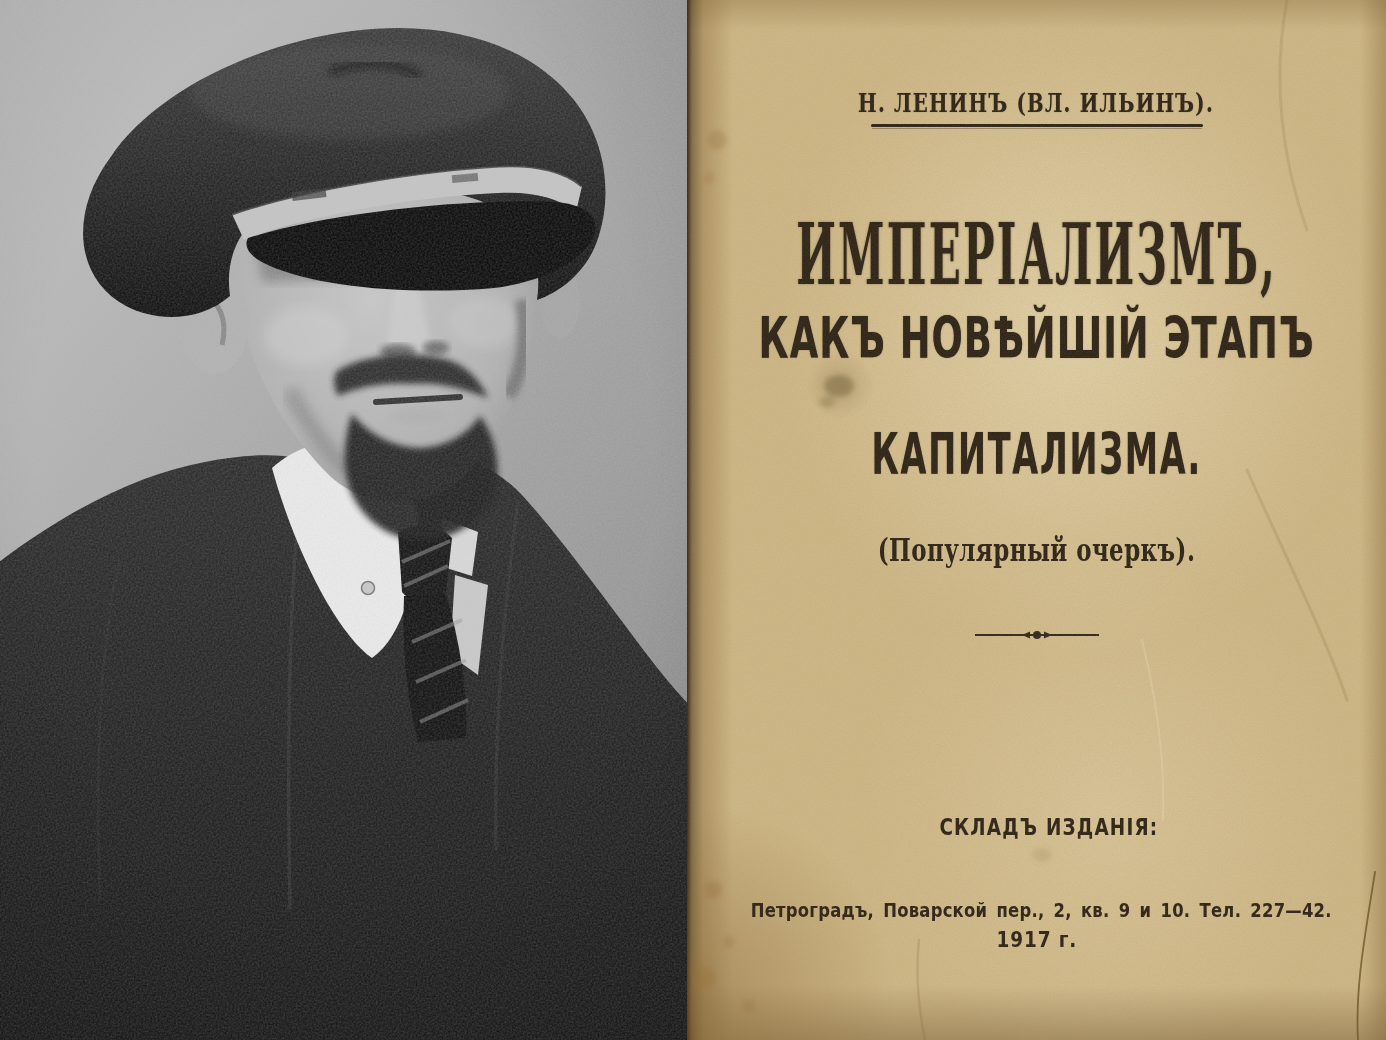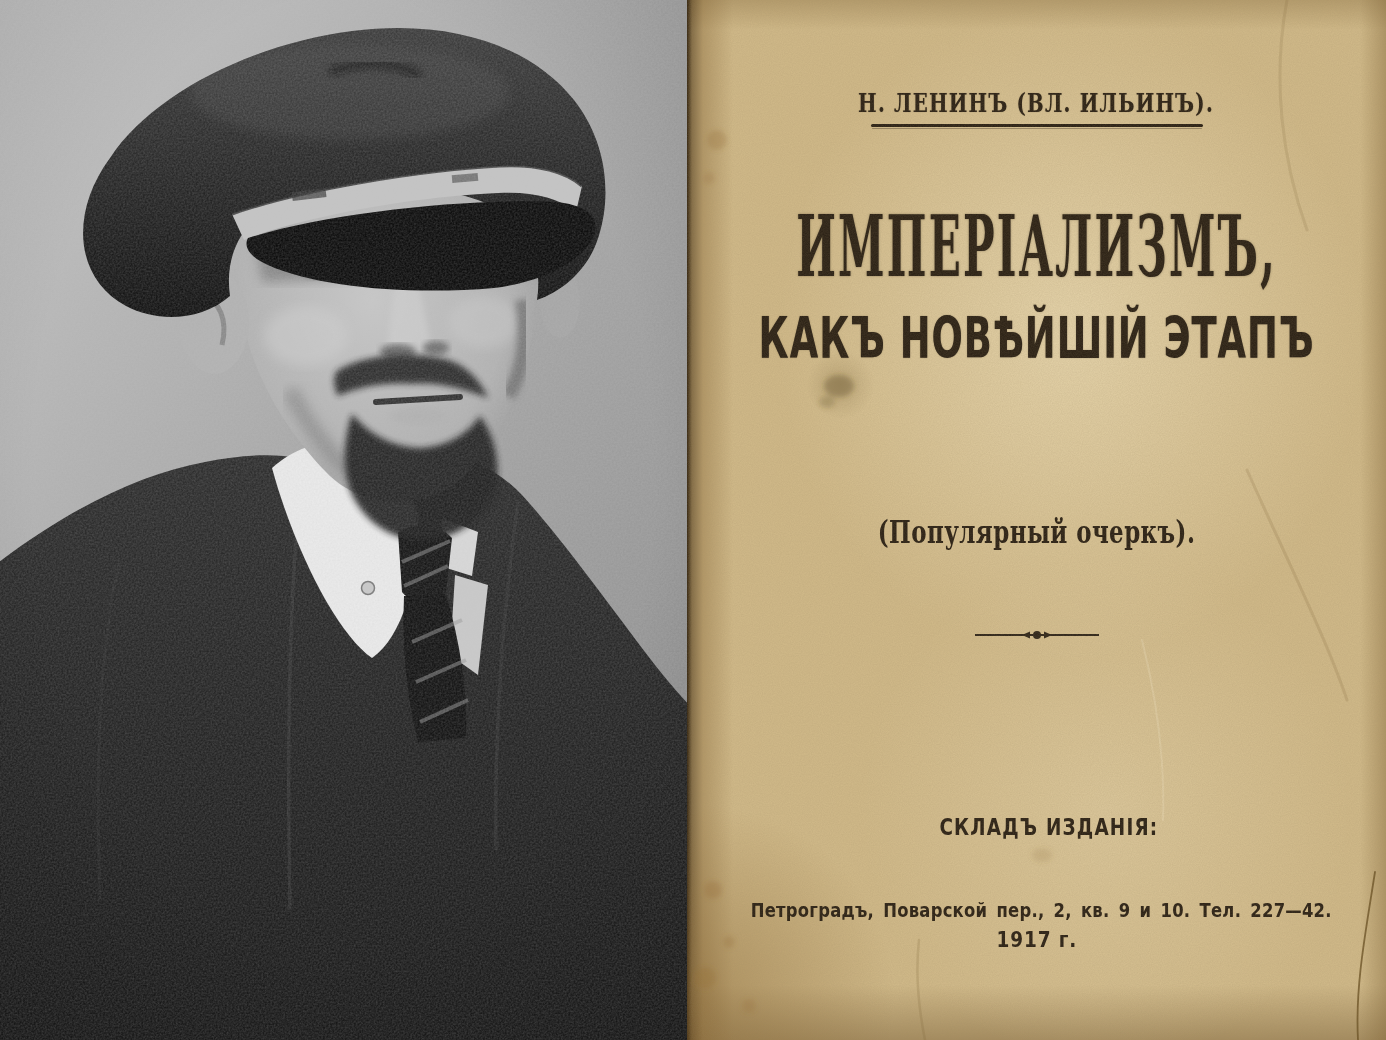--- a/index.html
+++ b/index.html
@@ -33,27 +33,27 @@
     color:#2d2317;white-space:nowrap;
   }
   .txt>span{display:inline-block;transform-origin:center top;}
   .author{top:88px;font-family:"DejaVu Serif",serif;font-weight:bold;font-size:24px;}
   .author>span{transform:scale(.82,1.05);letter-spacing:1.5px;text-shadow:0 0 1px rgba(45,35,23,.5);}
   .author-rule{
     position:absolute;top:124px;left:50%;transform:translateX(-50%);
     width:332px;height:3px;background:#2d2317;border-radius:2px;
     box-shadow:0 3px 0 -1px rgba(45,35,23,.35);
   }
-  .title1{top:196px;font-family:"DejaVu Serif",serif;font-weight:bold;font-size:56px;text-decoration:underline;}
+  .title1{top:204px;font-family:"DejaVu Serif",serif;font-weight:bold;font-size:56px;text-decoration:underline;}
   .title1>span{transform:scale(.75,1.5);letter-spacing:3px;text-shadow:0 0 2px rgba(40,30,18,.45);}
   .title2{top:305px;font-weight:bold;font-size:38px;}
   .title2>span{transform:scale(.97,1.5);letter-spacing:1px;text-shadow:0 0 1px rgba(40,30,18,.5);}
   .title3{top:421px;font-weight:bold;font-size:38px;}
   .title3>span{transform:scale(.88,1.5);letter-spacing:2px;text-shadow:0 0 1px rgba(40,30,18,.5);}
-  .subtitle{top:514px;font-family:"DejaVu Serif",serif;font-weight:bold;font-size:28px;}
+  .subtitle{top:532px;font-family:"DejaVu Serif",serif;font-weight:bold;font-size:28px;}
   .subtitle>span{transform:scale(.82,1.1);letter-spacing:.5px;}
   .divider{position:absolute;top:628px;left:50%;transform:translateX(-50%);}
   .imp1{top:814px;font-weight:bold;font-size:23px;padding-left:12px;}
   .imp1>span{transform:scale(.80,1);letter-spacing:1.5px;}
   .imp2{top:841px;font-weight:bold;font-size:20px;}
   .imp2>span{transform:scale(.84,1);letter-spacing:.5px;word-spacing:3px;}
   .imp3{top:866px;font-weight:bold;font-size:20px;margin-top:32px;}
   .imp3>span{transform:scale(.82,1);letter-spacing:.3px;word-spacing:4px;}
   .imp4{top:892px;font-weight:bold;font-size:21px;margin-top:36px;}
   .imp4>span{transform:scale(.88,1);letter-spacing:1px;}
@@ -177,20 +177,23 @@
       <span>Н. ЛЕНИНЪ (ВЛ. ИЛЬИНЪ).</span>
     </div>
     <div class="author-rule"></div>
 
     <div class="txt title1">
       <span>ИМПЕРІАЛИЗМЪ,</span>
     </div>
     <div class="txt title2">
       <span>КАКЪ НОВѢЙШІЙ ЭТАПЪ</span>
     </div>
+    <div class="txt title3">
+      <span>КАПИТАЛИЗМА.</span>
+    </div>
 
     <div class="txt subtitle">
       <span>(Популярный очеркъ).</span>
     </div>
 
     <svg class="divider" width="130" height="14" viewBox="0 0 130 14">
       <line x1="3" y1="7" x2="127" y2="7" stroke="#32281c" stroke-width="2"></line>
       <circle cx="65" cy="7" r="4" fill="#32281c"></circle>
       <path d="M 50 7 l 8 -3.5 v 7 Z" fill="#32281c"></path>
       <path d="M 80 7 l -8 -3.5 v 7 Z" fill="#32281c"></path>

